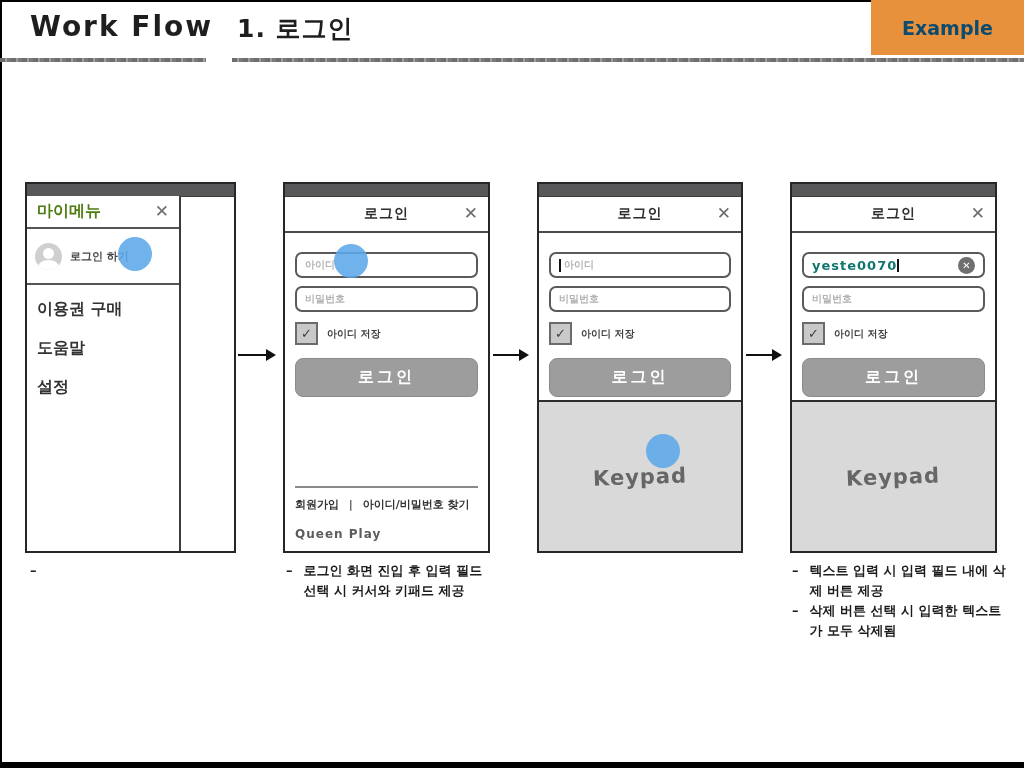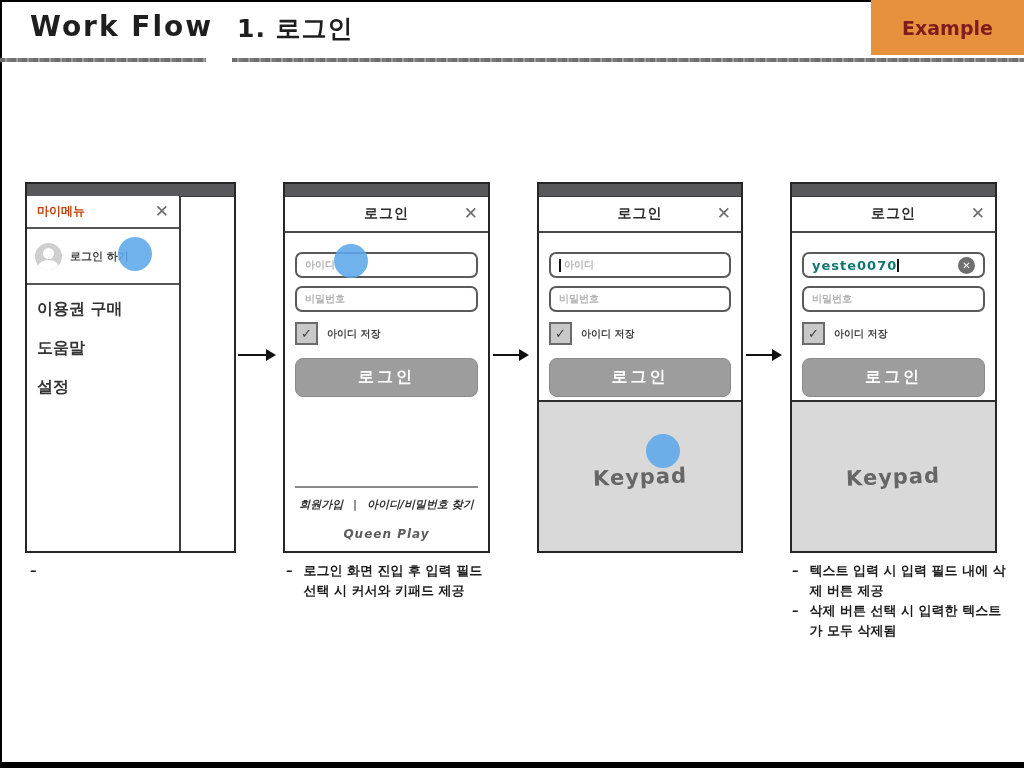--- a/index.html
+++ b/index.html
@@ -9,35 +9,35 @@
        border-bottom:6px solid #000;box-sizing:border-box;pointer-events:none;}
 
   
   .page-title{position:absolute;left:30px;top:10px;font-size:28px;font-weight:800;letter-spacing:2px;}
   .page-subtitle{position:absolute;left:237px;top:12px;font-size:25px;font-weight:800;letter-spacing:1px;}
   .sketch-line{position:absolute;height:4px;
        background:repeating-linear-gradient(90deg,#6e6e6e 0 5px,#9f9f9f 5px 7px,#7a7a7a 7px 11px);}
   .divider-a{left:0;top:58px;width:206px;}
   .divider-b{left:232px;top:58px;width:792px;}
   .example-badge{position:absolute;left:871px;top:0;width:153px;height:55px;background:#E8913D;
-       display:flex;align-items:center;justify-content:center;color:#7f1d1d;font-size:19px;font-weight:bold;}
+       display:flex;align-items:center;justify-content:center;color:#0c4a6e;font-size:19px;font-weight:bold;}
 
   
   .frame{position:absolute;top:182px;height:371px;background:#fff;border:2px solid #262626;box-sizing:border-box;}
   .frame-1{left:25px;width:211px;}
   .frame-2{left:283px;width:207px;}
   .frame-3{left:537px;width:206px;}
   .frame-4{left:790px;width:207px;}
   .topbar{height:12px;background:#58585A;border-bottom:1px solid #3a3a3a;}
 
   
   .drawer{position:absolute;left:0;top:12px;bottom:0;width:152px;border-right:2px solid #3c3c3c;background:#fff;}
   .drawer-header{height:33px;border-bottom:2px solid #555;display:flex;align-items:center;
        justify-content:space-between;padding:0 10px;box-sizing:border-box;}
-  .drawer-title{font-size:12px;font-weight:600;color:#c2410c;}
+  .drawer-title{font-size:16px;font-weight:600;color:#4d7c0f;}
   .close-x{font-size:17px;color:#6e6e6e;line-height:1;cursor:pointer;}
   .login-row{height:56px;border-bottom:2px solid #555;display:flex;align-items:center;gap:8px;
        padding:0 8px;box-sizing:border-box;}
   .avatar{width:27px;height:27px;border-radius:50%;background:#cfcfcf;position:relative;overflow:hidden;flex:none;}
   .avatar::before{content:'';position:absolute;left:8px;top:5px;width:11px;height:11px;border-radius:50%;background:#fff;}
   .avatar::after{content:'';position:absolute;left:3px;top:17px;width:21px;height:14px;border-radius:50%;background:#fff;}
   .login-row-label{font-size:11px;font-weight:600;color:#444;}
   .drawer-menu{padding:14px 10px;}
   .drawer-menu-item{font-size:16px;font-weight:600;color:#333;margin-bottom:18px;cursor:pointer;}
 
@@ -54,21 +54,21 @@
   .cursor-bar{display:inline-block;width:2px;height:13px;background:#111;flex:none;}
   .clear-btn{width:17px;height:17px;border-radius:50%;background:#6f6f6f;color:#fff;font-size:10px;
        display:flex;align-items:center;justify-content:center;margin-left:auto;cursor:pointer;}
   .remember-row{display:flex;align-items:center;gap:9px;margin:10px 0 0 0;}
   .checkbox{width:19px;height:19px;background:#c9c9c9;border:2px solid #6b6b6b;color:#3c3c3c;
        display:flex;align-items:center;justify-content:center;font-size:13px;font-weight:700;cursor:pointer;}
   .remember-label{font-size:10px;font-weight:600;color:#3f3f3f;}
   .login-btn{margin-top:13px;height:37px;background:#9D9D9D;border:1px solid #8b8b8b;border-radius:8px;
        color:#fff;font-size:16px;font-weight:700;letter-spacing:3px;
        display:flex;align-items:center;justify-content:center;cursor:pointer;}
-  .login-footer{position:absolute;left:10px;right:10px;bottom:10px;text-align:center;font-style:italic;}
+  .login-footer{position:absolute;left:10px;right:10px;bottom:10px;}
   .footer-divider{height:2px;background:#8a8a8a;margin-bottom:9px;}
   .footer-links{font-size:11px;font-weight:600;color:#333;margin-bottom:15px;}
   .footer-links .sep{margin:0 6px;color:#555;}
   .brand-logo{font-size:12px;color:#5c5c5c;font-weight:600;letter-spacing:1px;}
 
   
   .keypad{position:absolute;left:0;right:0;top:216px;bottom:0;background:#D9D9D9;
        border-top:2px solid #2e2e2e;display:flex;align-items:center;justify-content:center;cursor:pointer;}
   .keypad-label{font-size:21px;color:#666;font-weight:600;letter-spacing:1px;transform:rotate(-2deg);}
 

